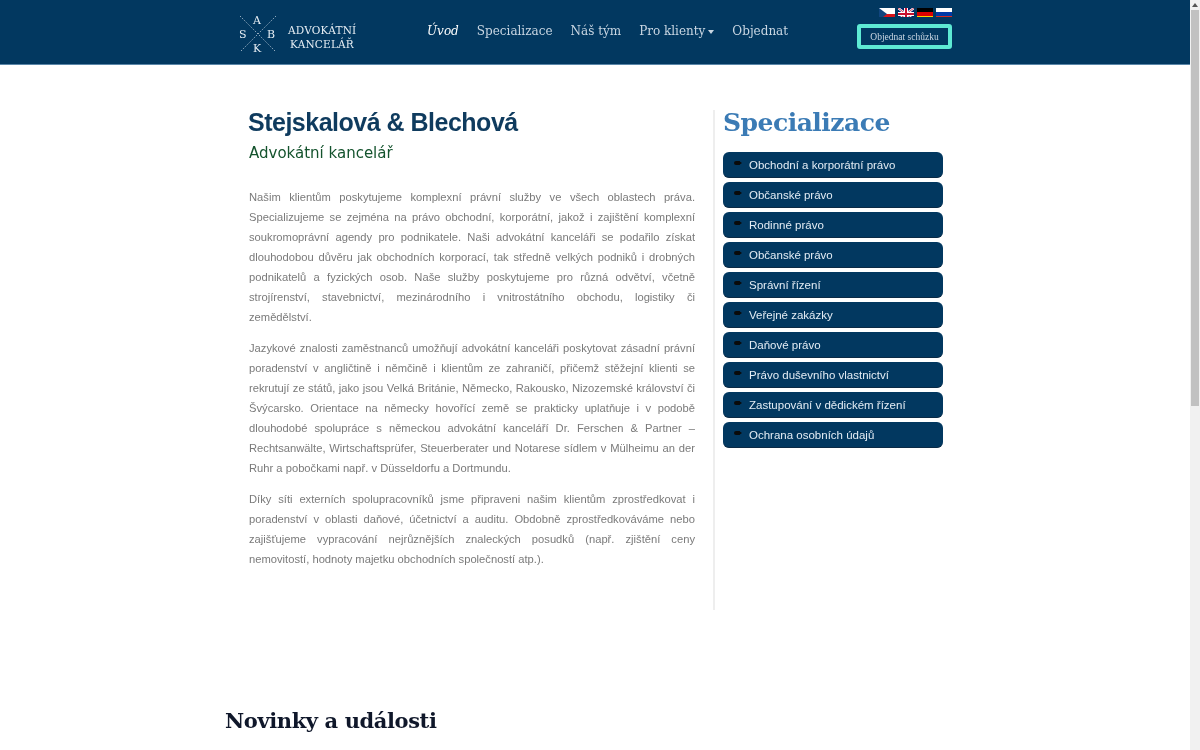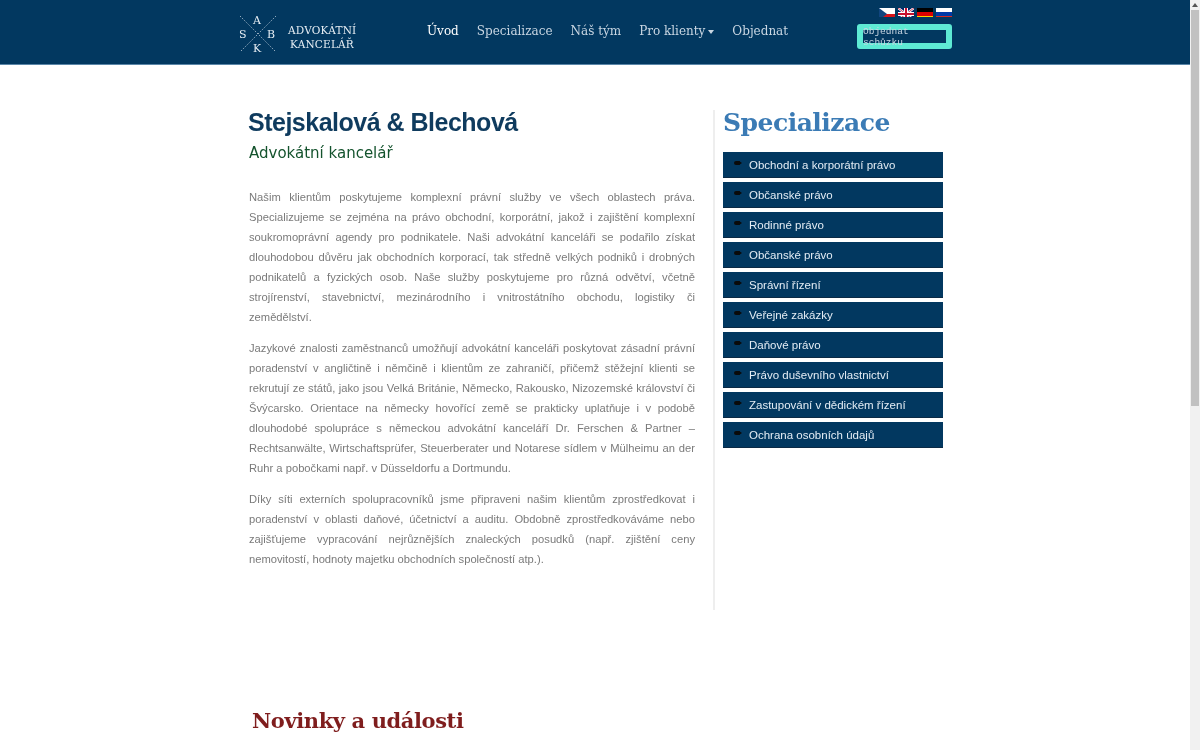--- a/index.html
+++ b/index.html
@@ -27,32 +27,32 @@
       font-family: "DejaVu Serif", "Liberation Serif", serif;
       font-size: 10.5px; line-height: 14px; color: #e6edf3; text-align: center;
       letter-spacing: 0.2px;
     }
     .nav { position: absolute; left: 418px; top: 22px; display: flex; gap: 0; }
     .nav-item {
       font-family: "DejaVu Serif", "Liberation Serif", serif;
       font-size: 12px; color: #c9d6e2; padding: 0 9px; line-height: 18px; cursor: pointer;
       white-space: nowrap;
     }
-    .nav-item.active { color: #ffffff; }
+    .nav-item.active { color: #ffffff; font-style: italic; }
     .caret {
       display: inline-block; width: 0; height: 0; margin-left: 3px; vertical-align: middle;
       border-left: 3.5px solid transparent; border-right: 3.5px solid transparent;
       border-top: 4px solid #c9d6e2;
     }
     .flags { position: absolute; left: 879px; top: 5px; display: flex; gap: 3px; }
     .flag { width: 16px; height: 12px; position: relative; overflow: hidden; }
     .book-btn {
       position: absolute; left: 857px; top: 24px; width: 95px; height: 25px;
-      border: 6px solid #5eead4; border-radius: 3px; background: transparent;
-      color: #c9d6e2; font-size: 9.5px; font-family: Liberation Mono, monospace;
+      border: 4px solid #5eead4; border-radius: 3px; background: transparent;
+      color: #c9d6e2; font-size: 9.5px; font-family: Liberation Serif, serif;
       display: flex; align-items: center; justify-content: center; cursor: pointer;
     }
 
     
     .main-title {
       position: absolute; left: 248px; top: 108px;
       font-family: Liberation Sans, sans-serif;
       font-size: 25px; color: #0f3b5e; letter-spacing: -0.5px; white-space: nowrap;
     }
     .main-subtitle {
@@ -75,37 +75,38 @@
     .side-title {
       position: absolute; left: 723px; top: 108px;
       font-family: "DejaVu Serif", "Liberation Serif", serif;
       font-size: 25px; color: #3b7bb5; letter-spacing: -0.5px; white-space: nowrap;
     }
     .spec-list { position: absolute; left: 723px; top: 152px; width: 220px; list-style: none; }
     .spec-item {
       height: 26px; margin-bottom: 4px; background: #023860;
       display: flex; align-items: center; cursor: pointer;
       border-bottom: 1px solid #0b2a45;
+      border-radius: 6px;
     }
     .bullet { width: 26px; height: 26px; position: relative; flex: 0 0 26px; }
     .bullet::before {
       content: ""; position: absolute; left: 11px; top: 9px; width: 6px; height: 4px;
       background: #0a0a0a; border-radius: 2px 1px 1px 2px;
     }
     .bullet::after {
       content: ""; position: absolute; left: 16px; top: 9px; width: 0; height: 0;
       border-top: 2px solid transparent; border-bottom: 2px solid transparent;
       border-left: 3px solid #0a0a0a;
     }
     .spec-label { font-family: "Liberation Sans", sans-serif; font-size: 11.5px; color: #e3ecf4; white-space: nowrap; }
 
     .news-title {
-      position: absolute; left: 252px; top: 708px;
-      font-family: "DejaVu Serif", "Liberation Serif", serif;
-      font-size: 21px; color: #7f1d1d; letter-spacing: -0.4px; white-space: nowrap;
+      position: absolute; left: 225px; top: 708px;
+      font-family: "DejaVu Serif", "Liberation Serif", serif;
+      font-size: 21px; color: #0f172a; letter-spacing: -0.4px; white-space: nowrap;
     }
 
     
     .scrollbar { position: absolute; left: 1190px; top: 0; width: 10px; height: 750px; background: #f1f1f1; }
     .scroll-up {
       position: absolute; left: 2px; top: 3px; width: 0; height: 0;
       border-left: 3px solid transparent; border-right: 3px solid transparent; border-bottom: 4px solid #555;
     }
     .scroll-thumb { position: absolute; left: 1px; top: 10px; width: 8px; height: 396px; background: #c1c1c1; }
   </style>

